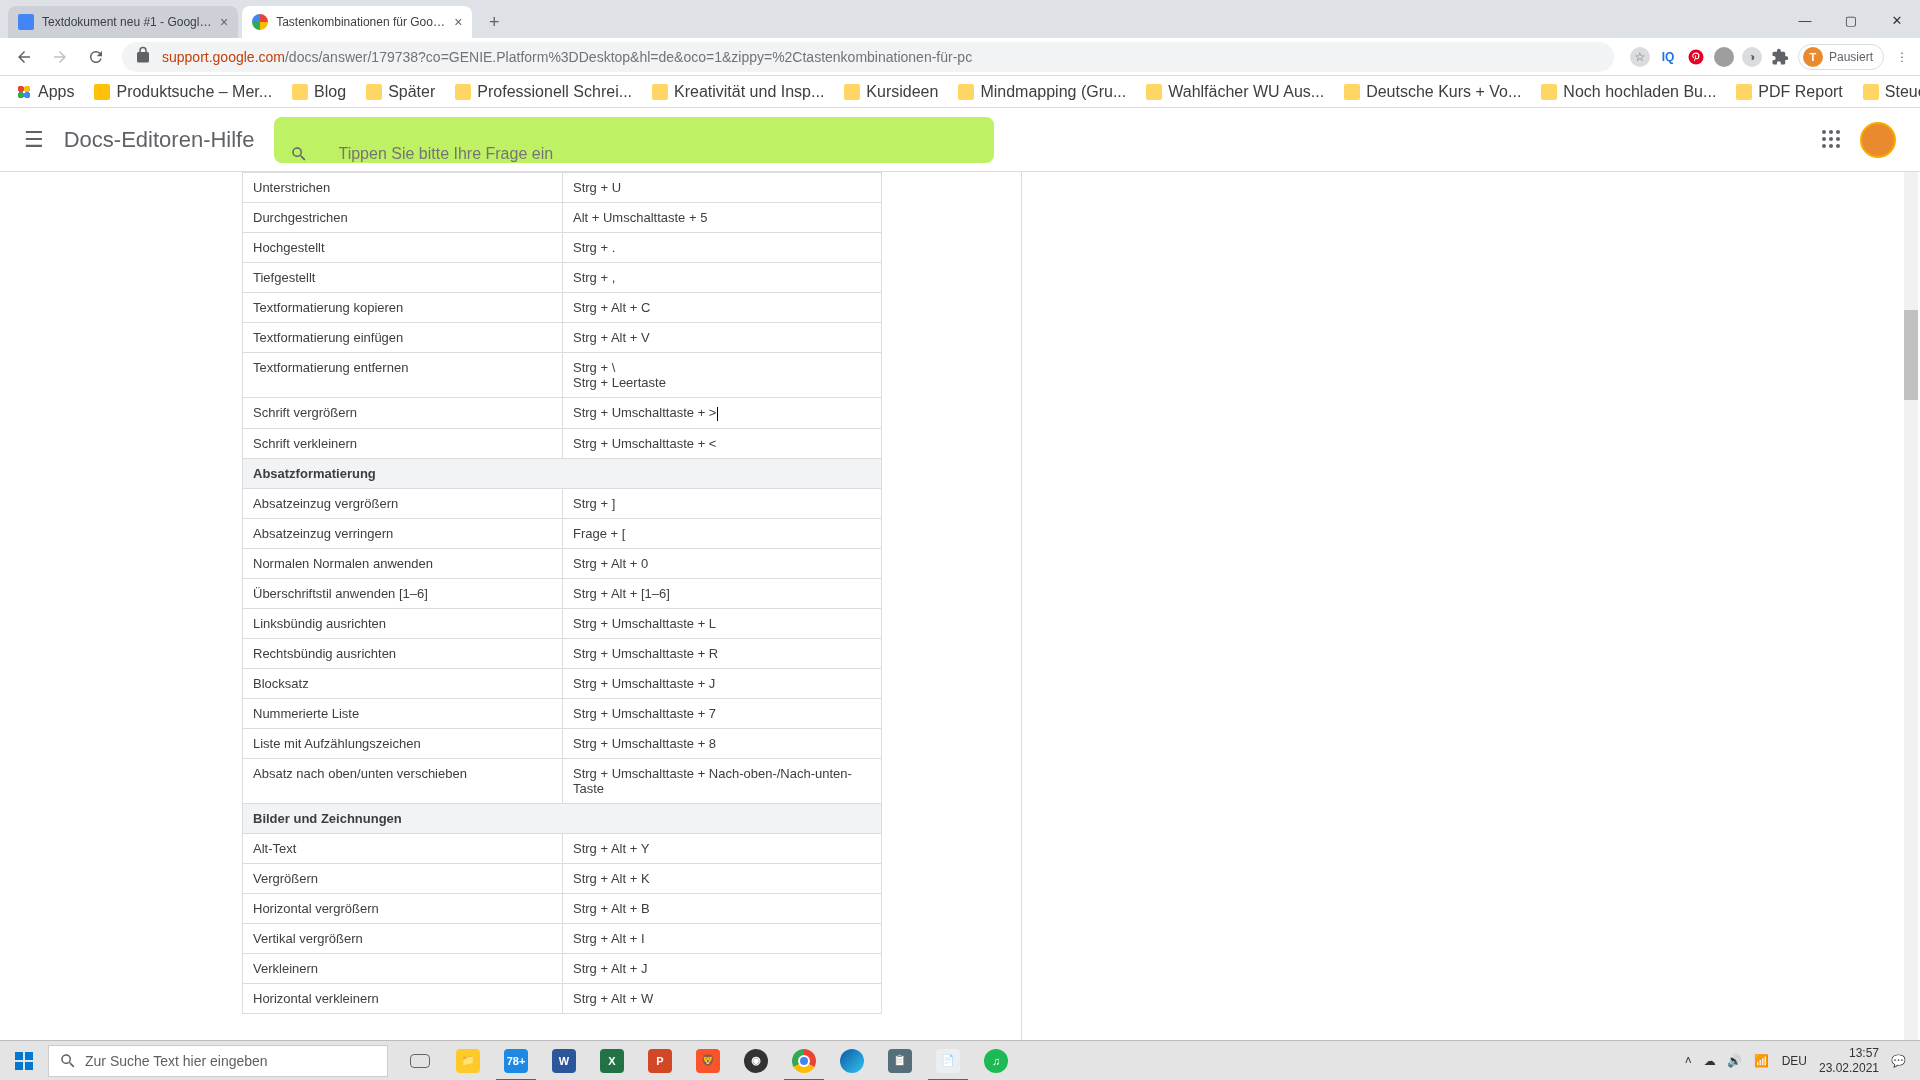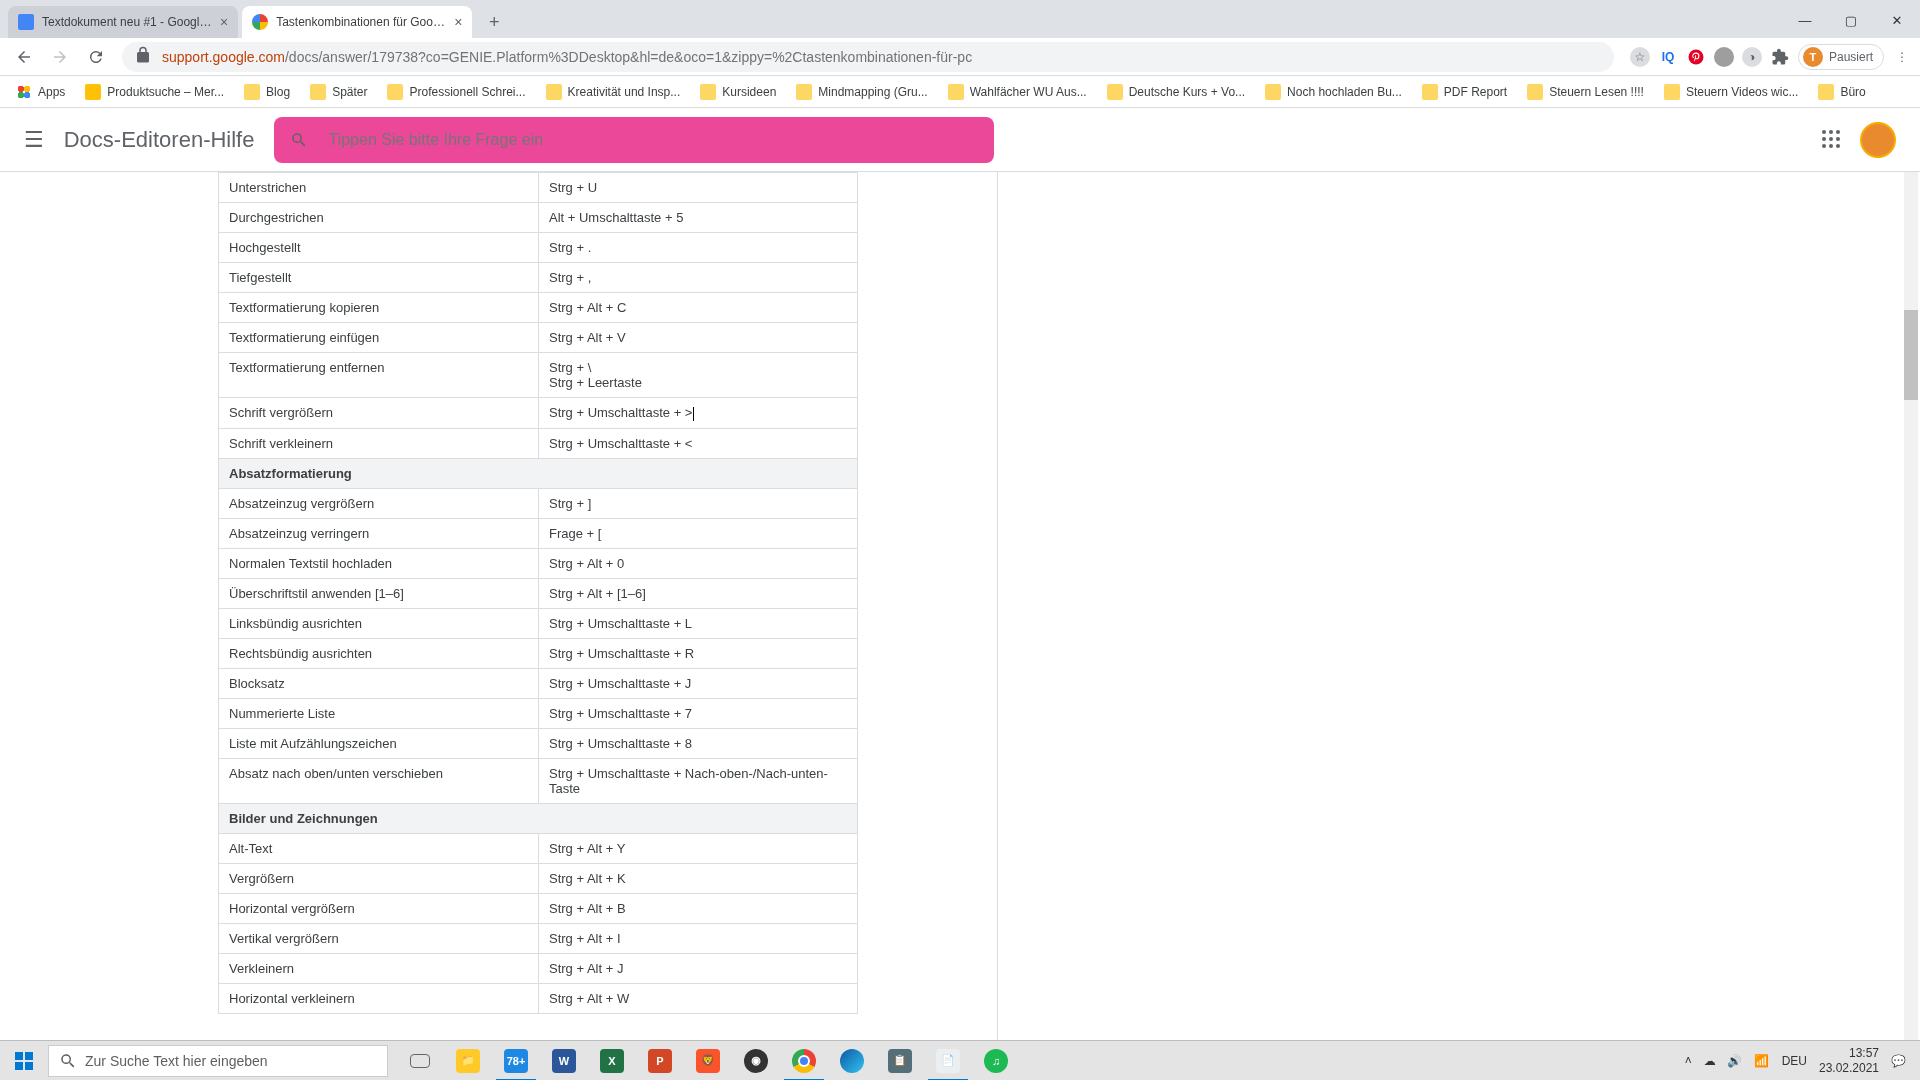--- a/index.html
+++ b/index.html
@@ -26,39 +26,39 @@
     .omnibox .lock { margin-right:10px; color:#5f6368;}
     .omnibox .domain { color:#c2410c; }
     .omnibox .path { color:#737373; }
     .ext-icons { display:flex; align-items:center; gap:8px; margin-left:6px;}
     .ext-icons .icon { width:20px; height:20px; border-radius:50%; background:#dadce0; display:flex; align-items:center; justify-content:center; font-size:12px; color:#5f6368;}
     .profile-chip { display:flex; align-items:center; border:1px solid #dadce0; border-radius:16px; padding:2px 10px 2px 4px; gap:6px; font-size:12px; color:#5f6368;}
     .profile-chip .avatar { width:20px; height:20px; border-radius:50%; background:#ea8a2e; color:#fff; display:flex; align-items:center; justify-content:center; font-size:11px; font-weight:bold;}
 
     
     .bookmarks { height: 32px; background:#fff; border-bottom:1px solid #dadce0; display:flex; align-items:center; padding:0 8px; gap:4px;}
-    .bm { display:flex; align-items:center; gap:6px; padding:4px 8px; font-size:12px; color:#3c4043; border-radius:4px; white-space:nowrap;}
+    .bm { display:flex; align-items:center; gap:6px; padding:4px 8px; font-size:16px; color:#3c4043; border-radius:4px; white-space:nowrap;}
     .bm .ficon { width:16px; height:16px; background:#fbbc04; border-radius:2px;}
     .bm .apps { background: radial-gradient(circle at 30% 30%, #ea4335 20%, transparent 21%), radial-gradient(circle at 70% 30%, #fbbc05 20%, transparent 21%), radial-gradient(circle at 30% 70%, #34a853 20%, transparent 21%), radial-gradient(circle at 70% 70%, #4285f4 20%, transparent 21%); background-color:transparent;}
     .bm.folder .ficon { background:#fdd663; }
 
     
     .gh-header { height: 64px; background:#fff; border-bottom:1px solid #dadce0; display:flex; align-items:center; padding:0 24px; gap:20px;}
     .gh-header .menu { font-size:22px; color:#5f6368;}
     .gh-header .title { font-size:22px; color:#5f6368; font-family: "Product Sans", Arial, sans-serif;}
-    .gh-search { flex:0 0 720px; background:#ec4899; border-radius:8px; height:46px; display:flex; align-items:center; padding:0 16px; gap:20px; color:#5f6368;}
+    .gh-search { flex:0 0 720px; background:#bef264; border-radius:8px; height:46px; display:flex; align-items:flex-end; padding:0 16px; gap:30px; color:#5f6368;}
     .gh-search input { border:none; background:transparent; outline:none; font-size:16px; color:#202124; flex:1;}
     .gh-header .right { margin-left:auto; display:flex; align-items:center; gap:18px;}
     .apps-grid { width:20px; height:20px; display:grid; grid-template-columns:repeat(3,4px); grid-template-rows:repeat(3,4px); gap:3px;}
     .apps-grid span { background:#5f6368; border-radius:50%;}
     .gh-avatar { width:36px; height:36px; border-radius:50%; background:#ea8a2e; border:2px solid #f9ab00;}
 
     
     .content-wrap { position:absolute; top:172px; bottom:40px; left:0; right:0; background:#fff; overflow:hidden;}
-    .article { position:absolute; left:118px; top:0; width:880px; bottom:0; overflow-y:hidden; border-right:1px solid #dadce0; padding-right:90px;}
+    .article { position:absolute; left:142px; top:0; width:880px; bottom:0; overflow-y:hidden; border-right:1px solid #dadce0; padding-right:90px;}
     .scrollbar-track { position:absolute; right:2px; top:172px; bottom:40px; width:14px; background:#f1f1f1;}
     .scrollbar-thumb { position:absolute; right:2px; width:14px; background:#c1c1c1; border-radius:0;}
 
     
     .sc-table { border-collapse:collapse; width:640px; margin-left:100px; }
     .sc-table td { border:1px solid #dadce0; padding:7px 10px; font-size:13px; color:#3c4043; vertical-align:top;}
     .sc-table td:first-child { width:320px; }
     .sc-table td.section { background:#f1f3f4; font-weight:bold; }
     .text-cursor { display:inline-block; width:1px; height:14px; background:#000; vertical-align:middle; margin-left:1px;}
 
@@ -282,21 +282,21 @@
           </tr>
           <tr>
             <td>Absatzeinzug vergrößern</td>
             <td style="white-space: pre-line;">Strg + ]</td>
           </tr>
           <tr>
             <td>Absatzeinzug verringern</td>
             <td style="white-space: pre-line;">Frage + [</td>
           </tr>
           <tr>
-            <td>Normalen Textstil hochladen</td>
+            <td>Normalen Normalen anwenden</td>
             <td style="white-space: pre-line;">Strg + Alt + 0</td>
           </tr>
           <tr>
             <td>Überschriftstil anwenden [1–6]</td>
             <td style="white-space: pre-line;">Strg + Alt + [1–6]</td>
           </tr>
           <tr>
             <td>Linksbündig ausrichten</td>
             <td style="white-space: pre-line;">Strg + Umschalttaste + L</td>
           </tr>

